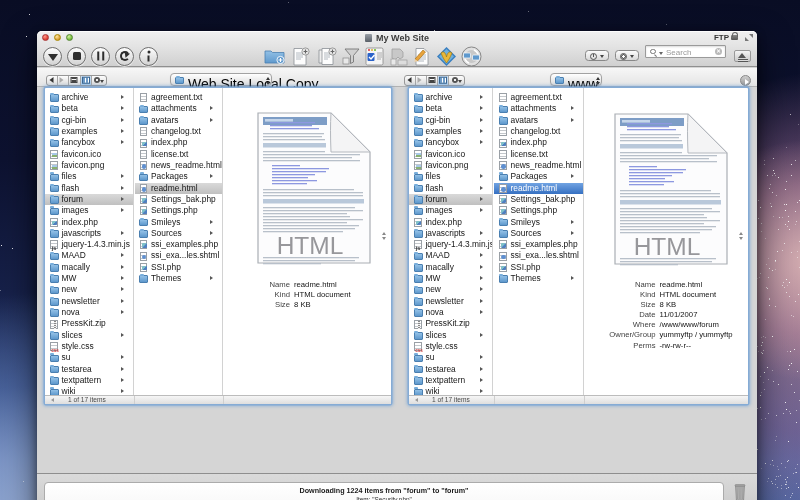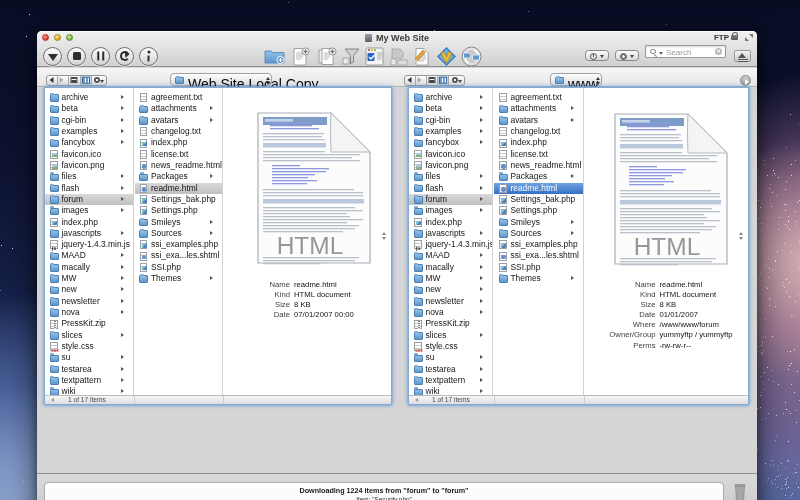--- a/index.html
+++ b/index.html
@@ -554,21 +554,20 @@
 <rect x="9" y="148" width="96" height="1.3" fill="#b8c0ca"></rect>
 <rect x="9" y="151" width="92" height="1.3" fill="#b8c0ca"></rect>
 <rect x="9" y="154" width="58" height="1.3" fill="#b8c0ca"></rect>
 <path d="M77,4 L116,43 L77,43 Q76,20 77,4 Z" fill="#f4f4f5" stroke="#b4b8be" stroke-width="1"></path>
 <text x="56" y="145" font-family="Liberation Sans, sans-serif" font-size="24.5" fill="#97979b" text-anchor="middle">HTML</text>
 </svg>
    <div class="metab">
 <div class="mrow"><span class="ml">Name</span><span class="mv">readme.html</span></div>
 <div class="mrow"><span class="ml">Kind</span><span class="mv">HTML document</span></div>
 <div class="mrow"><span class="ml">Size</span><span class="mv">8 KB</span></div>
-<div class="mrow"><span class="ml">Date</span><span class="mv">07/01/2007 00:00</span></div>
    </div>
   </div>
   <s class="updn"></s>
   <div class="statys">
         <em>1 of 17 items</em>
         <i style="left:88.5px"></i>
         <i style="left:178px"></i>
       </div>
  </div>
  <div class="pane rp">
@@ -822,21 +821,21 @@
 <rect x="9" y="148" width="96" height="1.3" fill="#b8c0ca"></rect>
 <rect x="9" y="151" width="92" height="1.3" fill="#b8c0ca"></rect>
 <rect x="9" y="154" width="58" height="1.3" fill="#b8c0ca"></rect>
 <path d="M77,4 L116,43 L77,43 Q76,20 77,4 Z" fill="#f4f4f5" stroke="#b4b8be" stroke-width="1"></path>
 <text x="56" y="145" font-family="Liberation Sans, sans-serif" font-size="24.5" fill="#97979b" text-anchor="middle">HTML</text>
 </svg>
    <div class="metab">
 <div class="mrow"><span class="ml">Name</span><span class="mv">readme.html</span></div>
 <div class="mrow"><span class="ml">Kind</span><span class="mv">HTML document</span></div>
 <div class="mrow"><span class="ml">Size</span><span class="mv">8 KB</span></div>
-<div class="mrow"><span class="ml">Date</span><span class="mv">01/01/2007</span></div>
+<div class="mrow"><span class="ml">Date</span><span class="mv">11/01/2007</span></div>
 <div class="mrow"><span class="ml">Where</span><span class="mv">/www/www/forum</span></div>
 <div class="mrow"><span class="ml">Owner/Group</span><span class="mv">yummyftp / yummyftp</span></div>
 <div class="mrow"><span class="ml">Perms</span><span class="mv">-rw-rw-r--</span></div>
    </div>
   </div>
   <s class="updn"></s>
   <div class="statys">
         <em>1 of 17 items</em>
         <i style="left:84.5px"></i>
         <i style="left:175px"></i>

